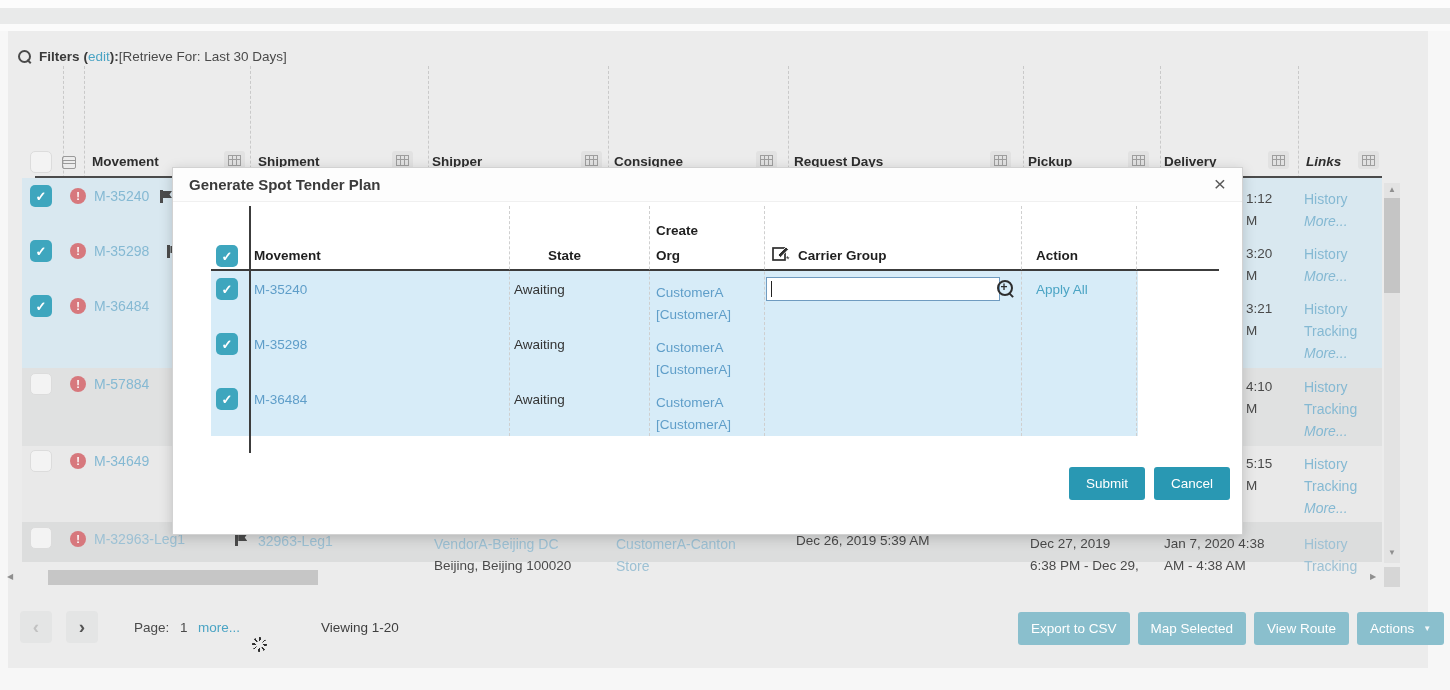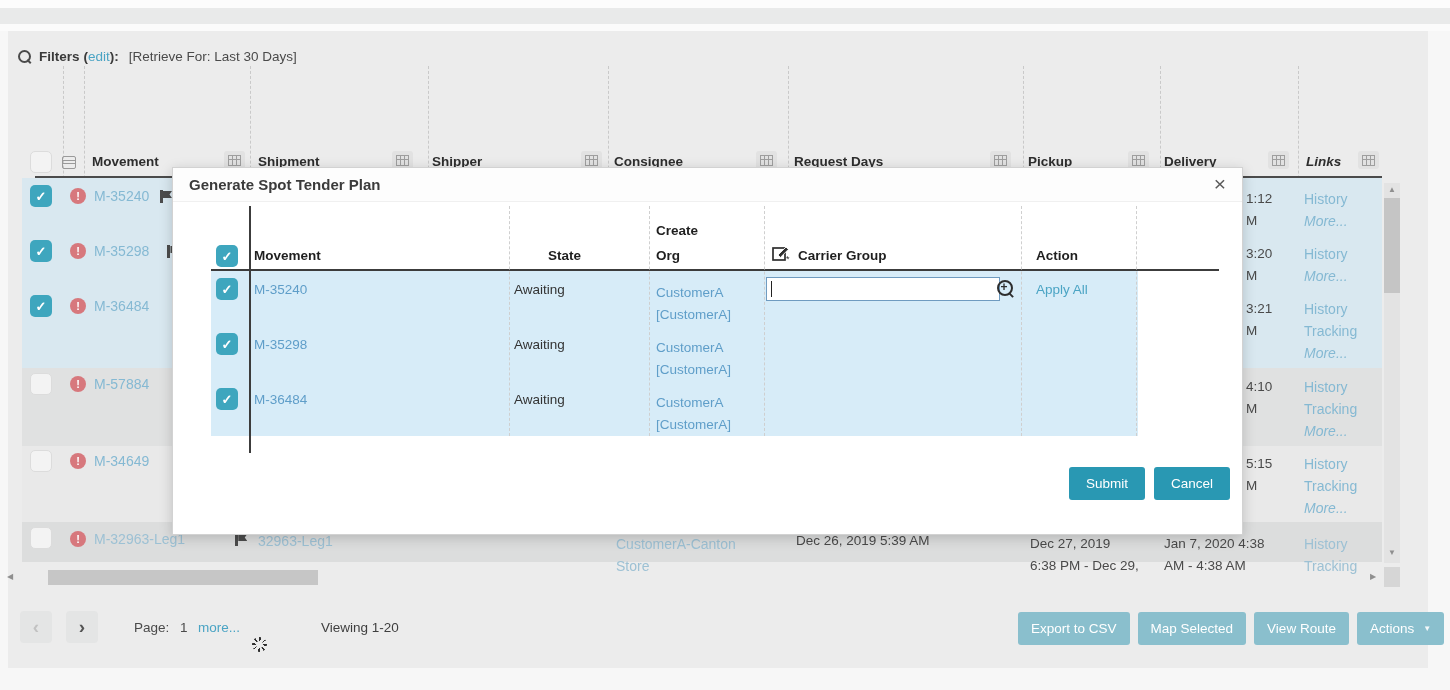--- a/index.html
+++ b/index.html
@@ -90,21 +90,21 @@
   <div class="abs strip-gap"></div>
   <div class="abs panel"></div>
 
   
   <div class="abs filters">
     <span class="search-ico"></span>
     <span class="b">Filters</span>
     <span class="b" style="margin-left:4px;">(</span>
     <span class="teal">edit</span>
     <span class="b">):</span>
-    <span class="dk" style="margin-left:10px;">[Retrieve For: Last 30 Days]</span>
+    <span class="dk" style="">[Retrieve For: Last 30 Days]</span>
   </div>
 
   
   <div class="abs dashv" style="left:63px;top:66px;height:496px;"></div>
   <div class="abs dashv" style="left:84px;top:66px;height:496px;"></div>
   <div class="abs dashv" style="left:250px;top:66px;height:496px;"></div>
   <div class="abs dashv" style="left:428px;top:66px;height:496px;"></div>
   <div class="abs dashv" style="left:608px;top:66px;height:496px;"></div>
   <div class="abs dashv" style="left:788px;top:66px;height:496px;"></div>
   <div class="abs dashv" style="left:1023px;top:66px;height:496px;"></div>
@@ -227,20 +227,24 @@
       <div class="lh">M</div>
     </div>
   <div class="abs" style="left:1304px;top:453px;">
     <div class="lnk lh">History</div>
     <div class="lnk lh">Tracking</div>
     <div class="lnk lh it">More...</div>
   </div>
 
   
   <div class="abs lnk2" style="left:258px;top:533px;">32963-Leg1</div>
+  <div class="abs" style="left:434px;top:533px;">
+    <div class="lnk2 lh">VendorA-Beijing DC</div>
+    <div class="txt lh">Beijing, Beijing 100020</div>
+  </div>
   <div class="abs" style="left:616px;top:533px;">
     <div class="lnk2 lh">CustomerA-Canton</div>
     <div class="lnk2 lh">Store</div>
   </div>
   <div class="abs txt" style="left:796px;top:533px;">Dec 26, 2019 5:39 AM</div>
   <div class="abs txt" style="left:1030px;top:533px;">
     <div class="lh">Dec 27, 2019</div>
       <div class="lh">6:38 PM - Dec 29,</div>
   </div>
   <div class="abs txt" style="left:1164px;top:533px;">

